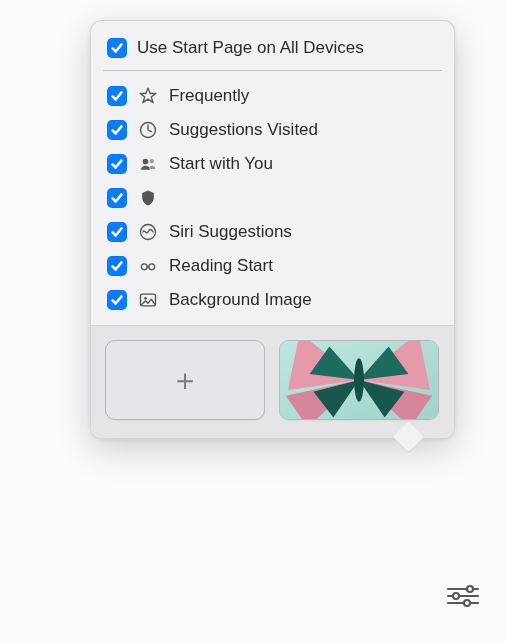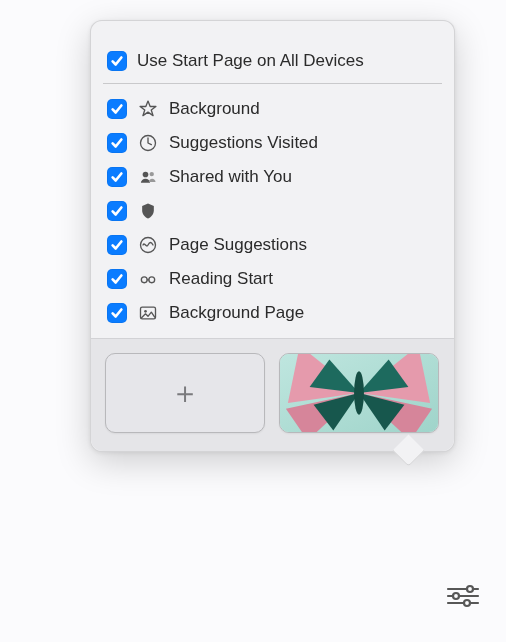--- a/index.html
+++ b/index.html
@@ -18,21 +18,21 @@
   *{box-sizing:border-box;font-family:-apple-system,Helvetica,Arial,sans-serif;}
   html,body{margin:0;padding:0;background:var(--body-bg);width:506px;height:642px;overflow:hidden;}
   .stage{position:relative;width:506px;height:642px;}
 
   .popover{
     position:absolute;left:90px;top:20px;width:365px;
     background:var(--panel);
     border:1px solid rgba(0,0,0,.12);
     border-radius:12px;
     box-shadow:0 10px 35px rgba(0,0,0,.18),0 1px 4px rgba(0,0,0,.08);
-    padding:24px 0 0 0;
+    padding:11px 0 0 0;
   }
   .popover::after{
     content:"";position:absolute;right:34px;bottom:-11px;width:22px;height:22px;
     background:var(--panel);border-right:1px solid rgba(0,0,0,.12);border-bottom:1px solid rgba(0,0,0,.12);
     transform:rotate(45deg);border-bottom-right-radius:4px;
   }
 
   .row{display:flex;align-items:center;gap:10px;padding:6px 16px;font-size:17px;color:var(--text);}
   .row .label{white-space:nowrap;}
   .divider{height:1px;background:var(--border);margin:6px 12px;}
@@ -105,21 +105,21 @@
         <span class="chk">
             <svg viewBox="0 0 16 16">
               <polyline points="3,8.5 6.5,12 13,4"></polyline>
             </svg>
           </span>
         <span class="ico">
           <svg viewBox="0 0 24 24">
               <polygon points="12,2.5 14.6,9 21.5,9 15.9,13.2 18.1,20 12,15.8 5.9,20 8.1,13.2 2.5,9 9.4,9"></polygon>
             </svg>
         </span>
-        <span class="label">Background</span>
+        <span class="label">Frequently</span>
       </div>
 
       <div class="row">
         <span class="chk">
             <svg viewBox="0 0 16 16">
               <polyline points="3,8.5 6.5,12 13,4"></polyline>
             </svg>
           </span>
         <span class="ico">
           <svg viewBox="0 0 24 24">
@@ -137,21 +137,21 @@
             </svg>
           </span>
         <span class="ico">
           <svg viewBox="0 0 24 24">
             <circle cx="9" cy="9" r="3.4" fill="#555" stroke="none"></circle>
             <path d="M3.5 19c0-3 2.5-5 5.5-5s5.5 2 5.5 5" fill="#555" stroke="none"></path>
             <circle cx="16.5" cy="8.5" r="2.6" fill="#999" stroke="none"></circle>
             <path d="M13 18c0-2.5 1.8-4 4-4s4 1.5 4 4" fill="#999" stroke="none"></path>
           </svg>
         </span>
-        <span class="label">Shared with You</span>
+        <span class="label">Start with You</span>
       </div>
 
       <div class="row">
         <span class="chk">
             <svg viewBox="0 0 16 16">
               <polyline points="3,8.5 6.5,12 13,4"></polyline>
             </svg>
           </span>
         <span class="ico">
           <svg viewBox="0 0 24 24">
@@ -165,21 +165,21 @@
             <svg viewBox="0 0 16 16">
               <polyline points="3,8.5 6.5,12 13,4"></polyline>
             </svg>
           </span>
         <span class="ico">
           <svg viewBox="0 0 24 24">
               <circle cx="12" cy="12" r="9"></circle>
               <path d="M6 12c2-4 4 4 6 0s4-4 6 0"></path>
             </svg>
         </span>
-        <span class="label">Page Suggestions</span>
+        <span class="label">Siri Suggestions</span>
       </div>
 
       <div class="row">
         <span class="chk">
             <svg viewBox="0 0 16 16">
               <polyline points="3,8.5 6.5,12 13,4"></polyline>
             </svg>
           </span>
         <span class="ico">
           <svg viewBox="0 0 24 24">
@@ -197,21 +197,21 @@
               <polyline points="3,8.5 6.5,12 13,4"></polyline>
             </svg>
           </span>
         <span class="ico">
           <svg viewBox="0 0 24 24">
               <rect x="3" y="5" width="18" height="14" rx="2"></rect>
               <circle cx="9" cy="10" r="1.6" fill="#555" stroke="none"></circle>
               <path d="M4 18l5-5 3 3 4-5 4 6"></path>
             </svg>
         </span>
-        <span class="label">Background Page</span>
+        <span class="label">Background Image</span>
       </div>
 
     </div>
 
     <div class="thumbs">
       <div class="tile add">
         <span class="plus">＋</span>
       </div>
       <div class="tile art">
         <svg viewBox="0 0 160 80" preserveAspectRatio="xMidYMid slice">

